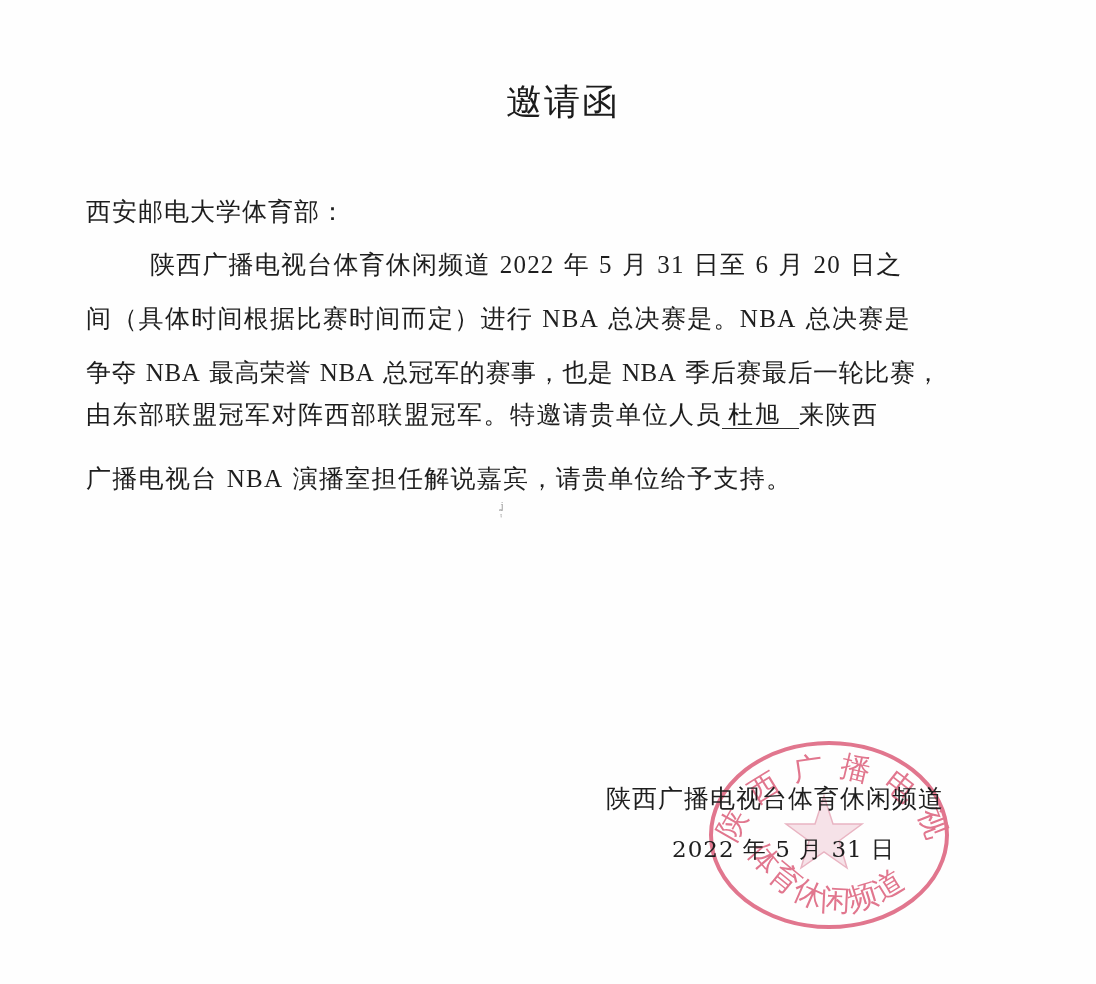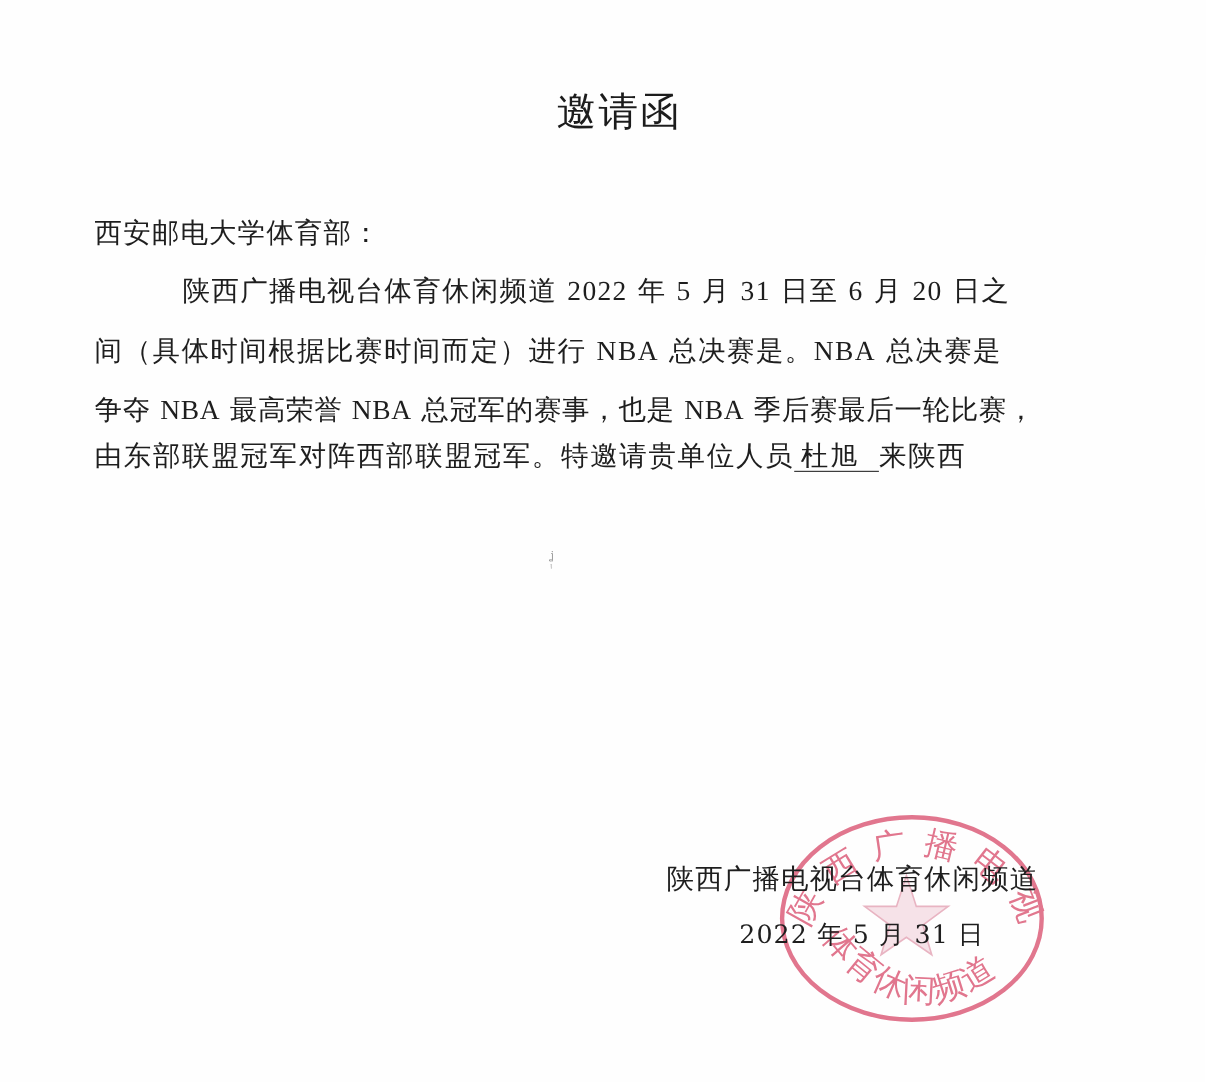--- a/index.html
+++ b/index.html
@@ -37,21 +37,21 @@
       font-size: 25px;
       letter-spacing: 1px;
     }
     .body-line {
       position: absolute;
       left: 86px;
       font-size: 25px;
       white-space: nowrap;
       letter-spacing: 0.5px;
     }
-    .body-line.l1 { top: 248px; left: 166px; letter-spacing: 1.2px; }
+    .body-line.l1 { top: 248px; left: 150px; letter-spacing: 1.2px; }
     .body-line.l2 { top: 302px; letter-spacing: 1.3px; }
     .body-line.l3 { top: 356px; letter-spacing: 0.6px; }
     .body-line.l4 { top: 398px; letter-spacing: 1.5px; }
     .body-line.l5 { top: 462px; letter-spacing: 1.3px; }
     .latin {
       font-family: "Liberation Serif", "DejaVu Serif", serif;
       font-size: 25px;
     }
     .fill-name {
       display: inline-block;
@@ -113,20 +113,23 @@
   </div>
 
   <div class="body-line l3">
     <span>争夺 </span><span class="latin">NBA</span><span> 最高荣誉 </span><span class="latin">NBA</span><span> 总冠军的赛事，也是 </span><span class="latin">NBA</span><span> 季后赛最后一轮比赛，</span>
   </div>
 
   <div class="body-line l4">
     <span>由东部联盟冠军对阵西部联盟冠军。特邀请贵单位人员</span><span class="fill-name">杜旭</span><span>来陕西</span>
   </div>
 
+  <div class="body-line l5">
+    <span>广播电视台 </span><span class="latin">NBA</span><span> 演播室担任解说嘉宾，请贵单位给予支持。</span>
+  </div>
 
   <div class="speck">ʝ<br>ᵎ</div>
 
   <svg class="stamp" viewBox="0 0 246 194">
     <defs>
       <path id="arcTop" d="M 30 110 A 98 82 0 0 1 222 100"></path>
       <path id="arcBottom" d="M 38 110 Q 110 210 196 150"></path>
     </defs>
     <ellipse cx="123" cy="97" rx="118" ry="92" fill="none" stroke="#d9516f" stroke-width="4"></ellipse>
     <polygon points="118,58 127,86 156,86 133,103 141,130 118,114 95,130 103,103 80,86 109,86" fill="#f5dbe2" stroke="#e3a0b2" stroke-width="1.5"></polygon>

